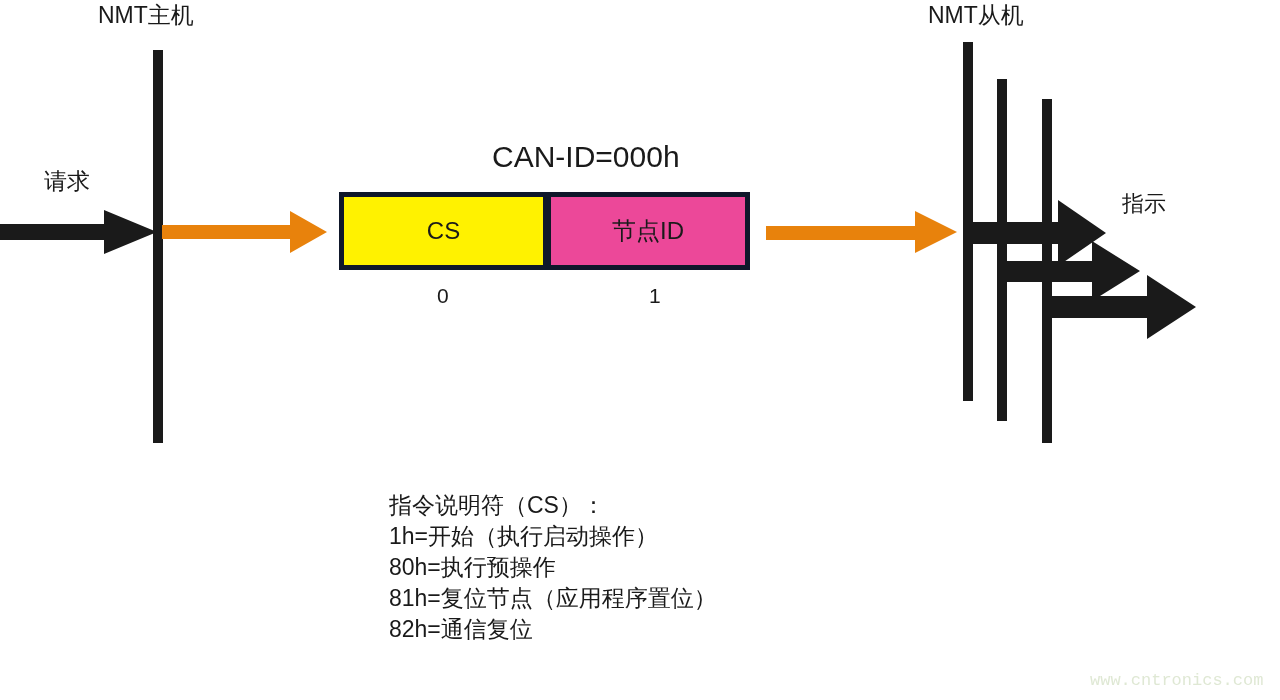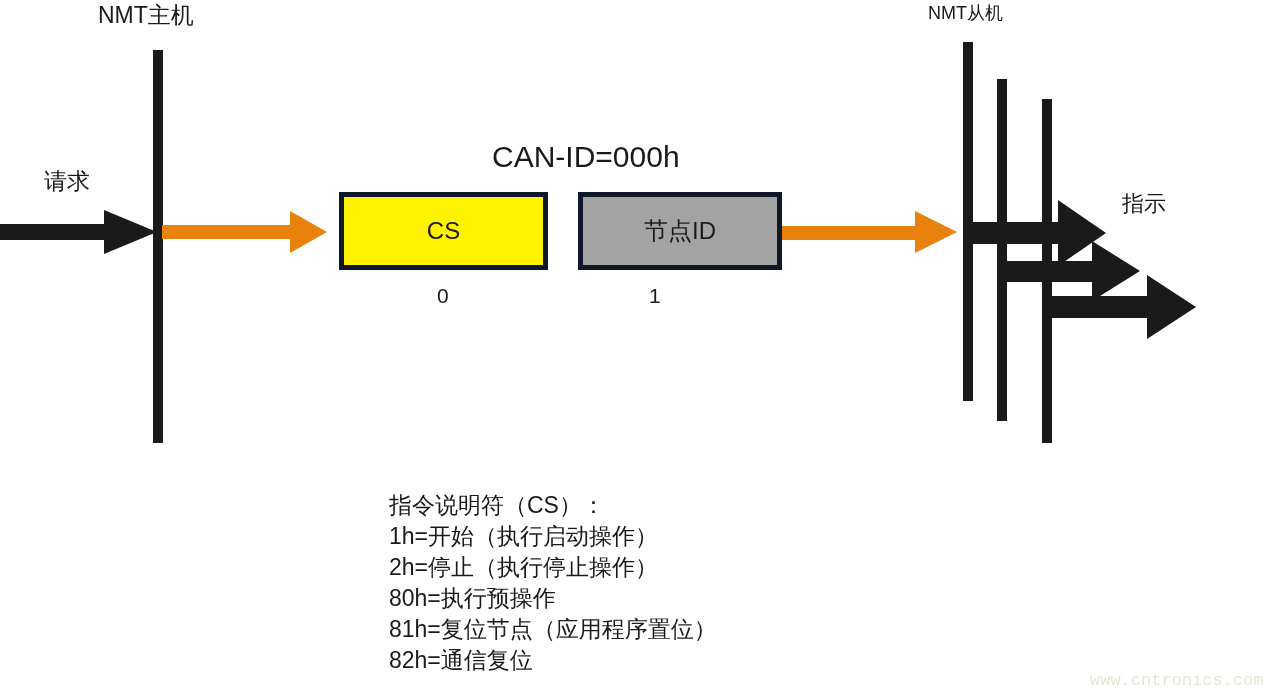--- a/index.html
+++ b/index.html
@@ -23,21 +23,21 @@
     line-height: 1.0;
   }
   .lbl-master {
     left: 98px;
     top: 4px;
     font-size: 23px;
   }
   .lbl-slave {
     left: 928px;
     top: 4px;
-    font-size: 18px;
+    font-size: 23px;
   }
   .lbl-request {
     left: 44px;
     top: 170px;
     font-size: 23px;
   }
   .lbl-indication {
     left: 1122px;
     top: 193px;
     font-size: 22px;
@@ -74,25 +74,25 @@
     justify-content: center;
   }
   .frame-cs {
     left: 339px;
     top: 192px;
     width: 209px;
     height: 78px;
     background: #FFF200;
   }
   .frame-node {
-    left: 578px;
+    left: 546px;
     top: 192px;
     width: 204px;
     height: 78px;
-    background: #a3a3a3;
+    background: #ec4899;
   }
   .frame-text {
     font-size: 24px;
     color: #1a1a1a;
   }
 
   
   svg.layer {
     position: absolute;
     left: 0;
@@ -174,21 +174,20 @@
   <div class="frame frame-node">
     <span class="frame-text">节点ID</span>
   </div>
 
   <div class="lbl lbl-byte0">0</div>
   <div class="lbl lbl-byte1">1</div>
 
   <div class="legend">
     <div>指令说明符（CS）：</div>
     <div>1h=开始（执行启动操作）</div>
-    <div>2h=停止（执行停止操作）</div>
     <div>80h=执行预操作</div>
     <div>81h=复位节点（应用程序置位）</div>
     <div>82h=通信复位</div>
   </div>
 
   <div class="watermark">www.cntronics.com</div>
 
 </div>
 
 </body></html>

